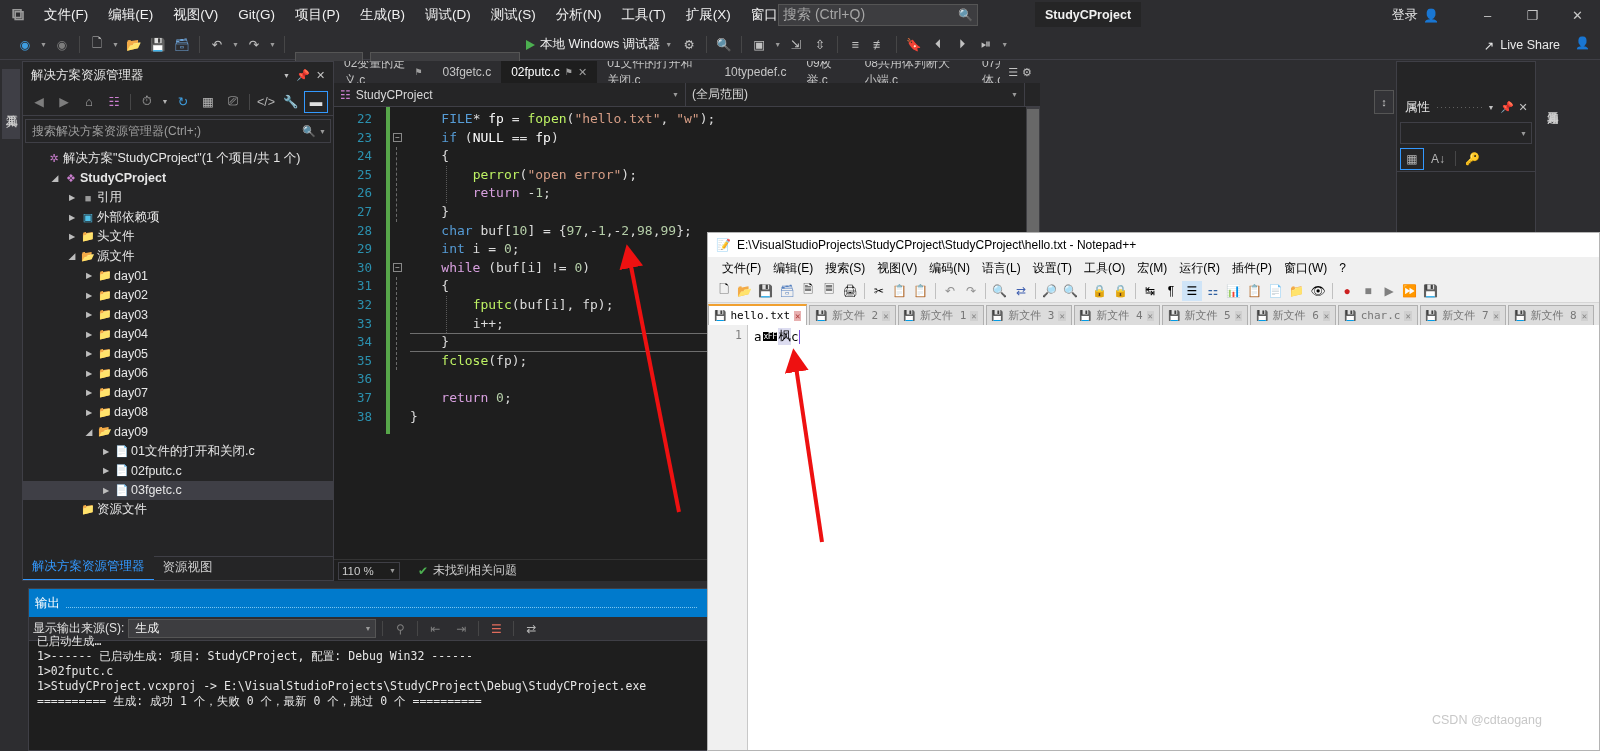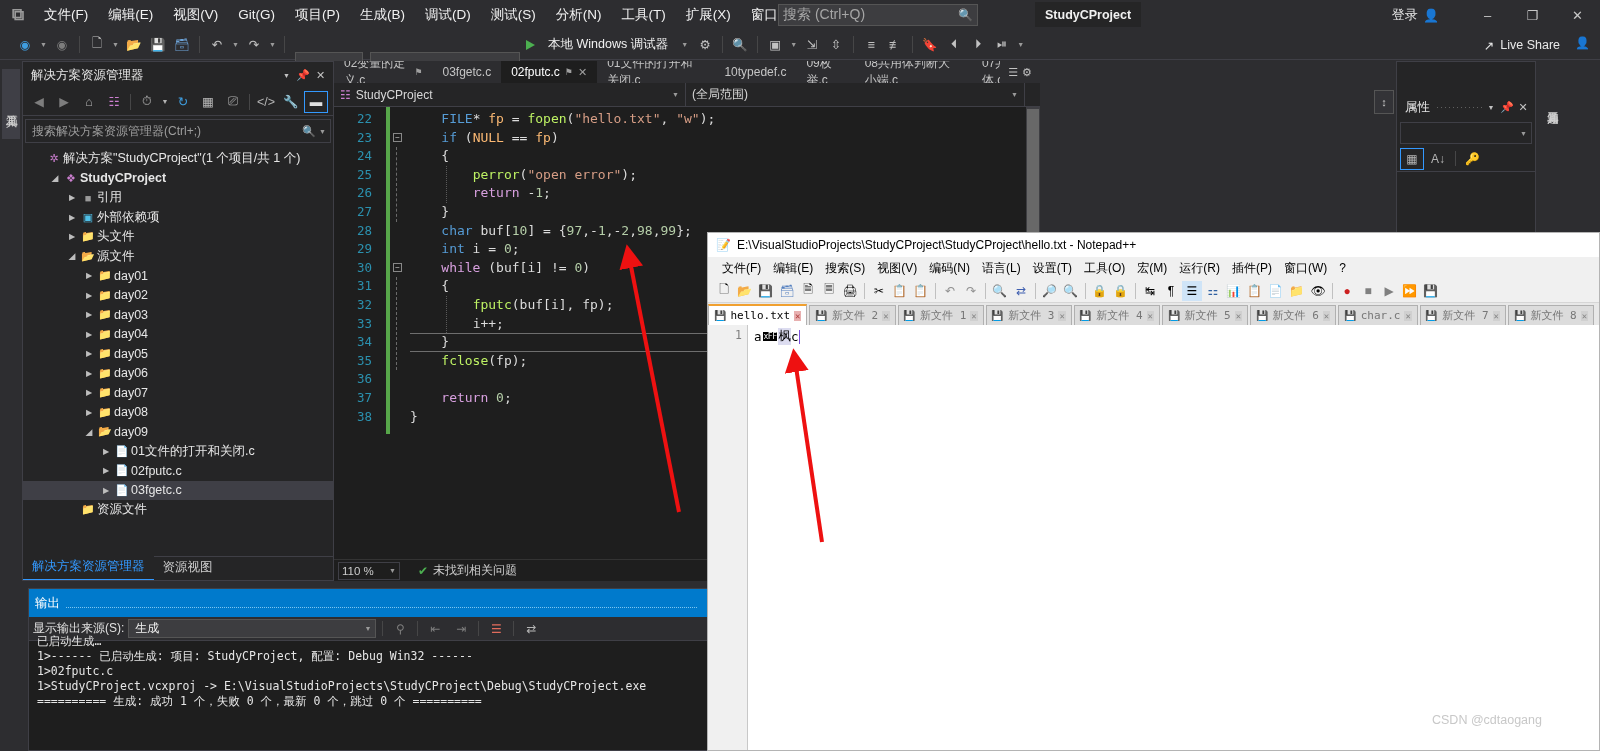--- a/index.html
+++ b/index.html
@@ -37,21 +37,21 @@
   .vs-toolbar { position:relative; height:30px; background:#2d2d30; display:flex;
                 align-items:center; padding-left:14px; gap:2px; border-bottom:1px solid #3f3f46;}
   .tbi { width:22px; height:22px; display:flex; align-items:center; justify-content:center;
          color:#c2c2c2; font-size:12.5px; }
   .tbcaret { width:11px; height:22px; display:flex; align-items:center; justify-content:center;
              color:#9a9a9a; font-size:7px; }
   .tbsep { width:1px; height:17px; background:#464647; margin:0 4px; }
   .vs-combo { height:33px; background:#3d3d40; border:1px solid #555; display:flex;
               align-items:center; justify-content:space-between; padding:0 4px 0 7px;
               font-size:12px; color:#f1f1f1;margin-top:48px; }
-  .vs-run { display:flex; align-items:center; gap:13px; font-size:12.5px; color:#f1f1f1;
+  .vs-run { display:flex; align-items:center; gap:5px; font-size:12.5px; color:#f1f1f1;
             padding:0 4px; }
   .tri-green { width:0;height:0;border-left:9px solid #4caf50;border-top:5.5px solid transparent;
                border-bottom:5.5px solid transparent; }
   .live-share { position:absolute; right:40px; top:0; height:30px; display:flex;
                 align-items:center; gap:6px; font-size:12.5px; color:#e8e8e8; }
 
   
   .vs-leftstrip { position:absolute; left:0; top:61px; width:22px; height:690px;
                   background:#2d2d30; }
   .vstab-vert { position:absolute; left:2px; top:8px; width:18px; height:70px;
@@ -119,21 +119,21 @@
   .code-lines { position:absolute; left:76px; top:0; right:0;
                 font-family:"DejaVu Sans Mono", monospace; font-size:13px; }
   .cl { height:18.6px; line-height:18.6px; white-space:pre; }
   .hi-brace { position:absolute; left:76px; width:620px; height:18.6px;
               border-top:1px solid #6e6e6e; border-bottom:1px solid #6e6e6e; }
   .k { color:#569cd6; }   
   .kw2 { color:#d8a0df; } 
   .fn { color:#bef264; }
   .str { color:#d69d85; }
   .num { color:#b5cea8; }
-  .id { color:#fdba74; }
+  .id { color:#ffffff; }
   .pl { color:#dcdcdc; }
   .indent-guide { position:absolute; width:1px; border-left:1px dotted #5a5a5a; }
   .ed-status { position:absolute; left:0; bottom:0; height:22px; width:100%;
                background:#1e1e1e; display:flex; align-items:center; border-top:1px solid #333;}
   .zoom-box { width:62px; height:18px; margin-left:4px; display:flex; align-items:center;
               justify-content:space-between; font-size:11.5px; color:#cccccc;
               border:1px solid #3f3f46; padding:0 3px; }
   .ed-status .issue { display:flex; align-items:center; gap:5px; font-size:12px;
                       color:#cccccc; margin-left:18px; }
   .ed-vscroll { position:absolute; right:0; top:46px; width:14px; bottom:22px;

